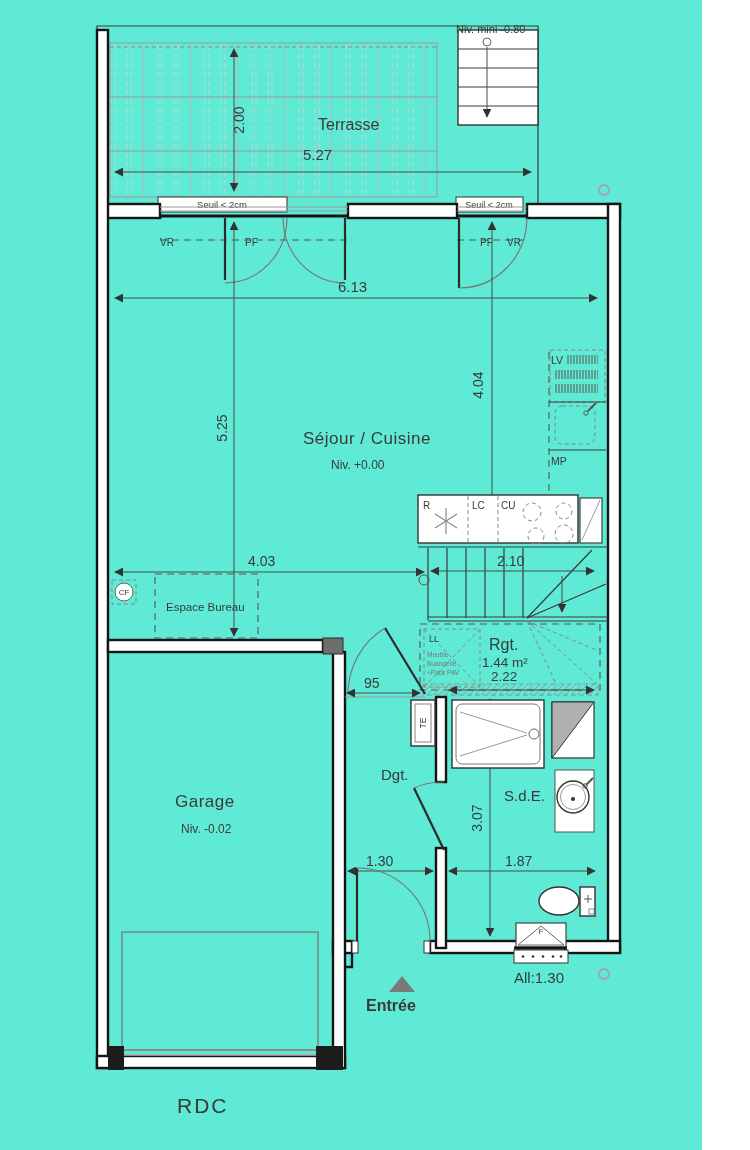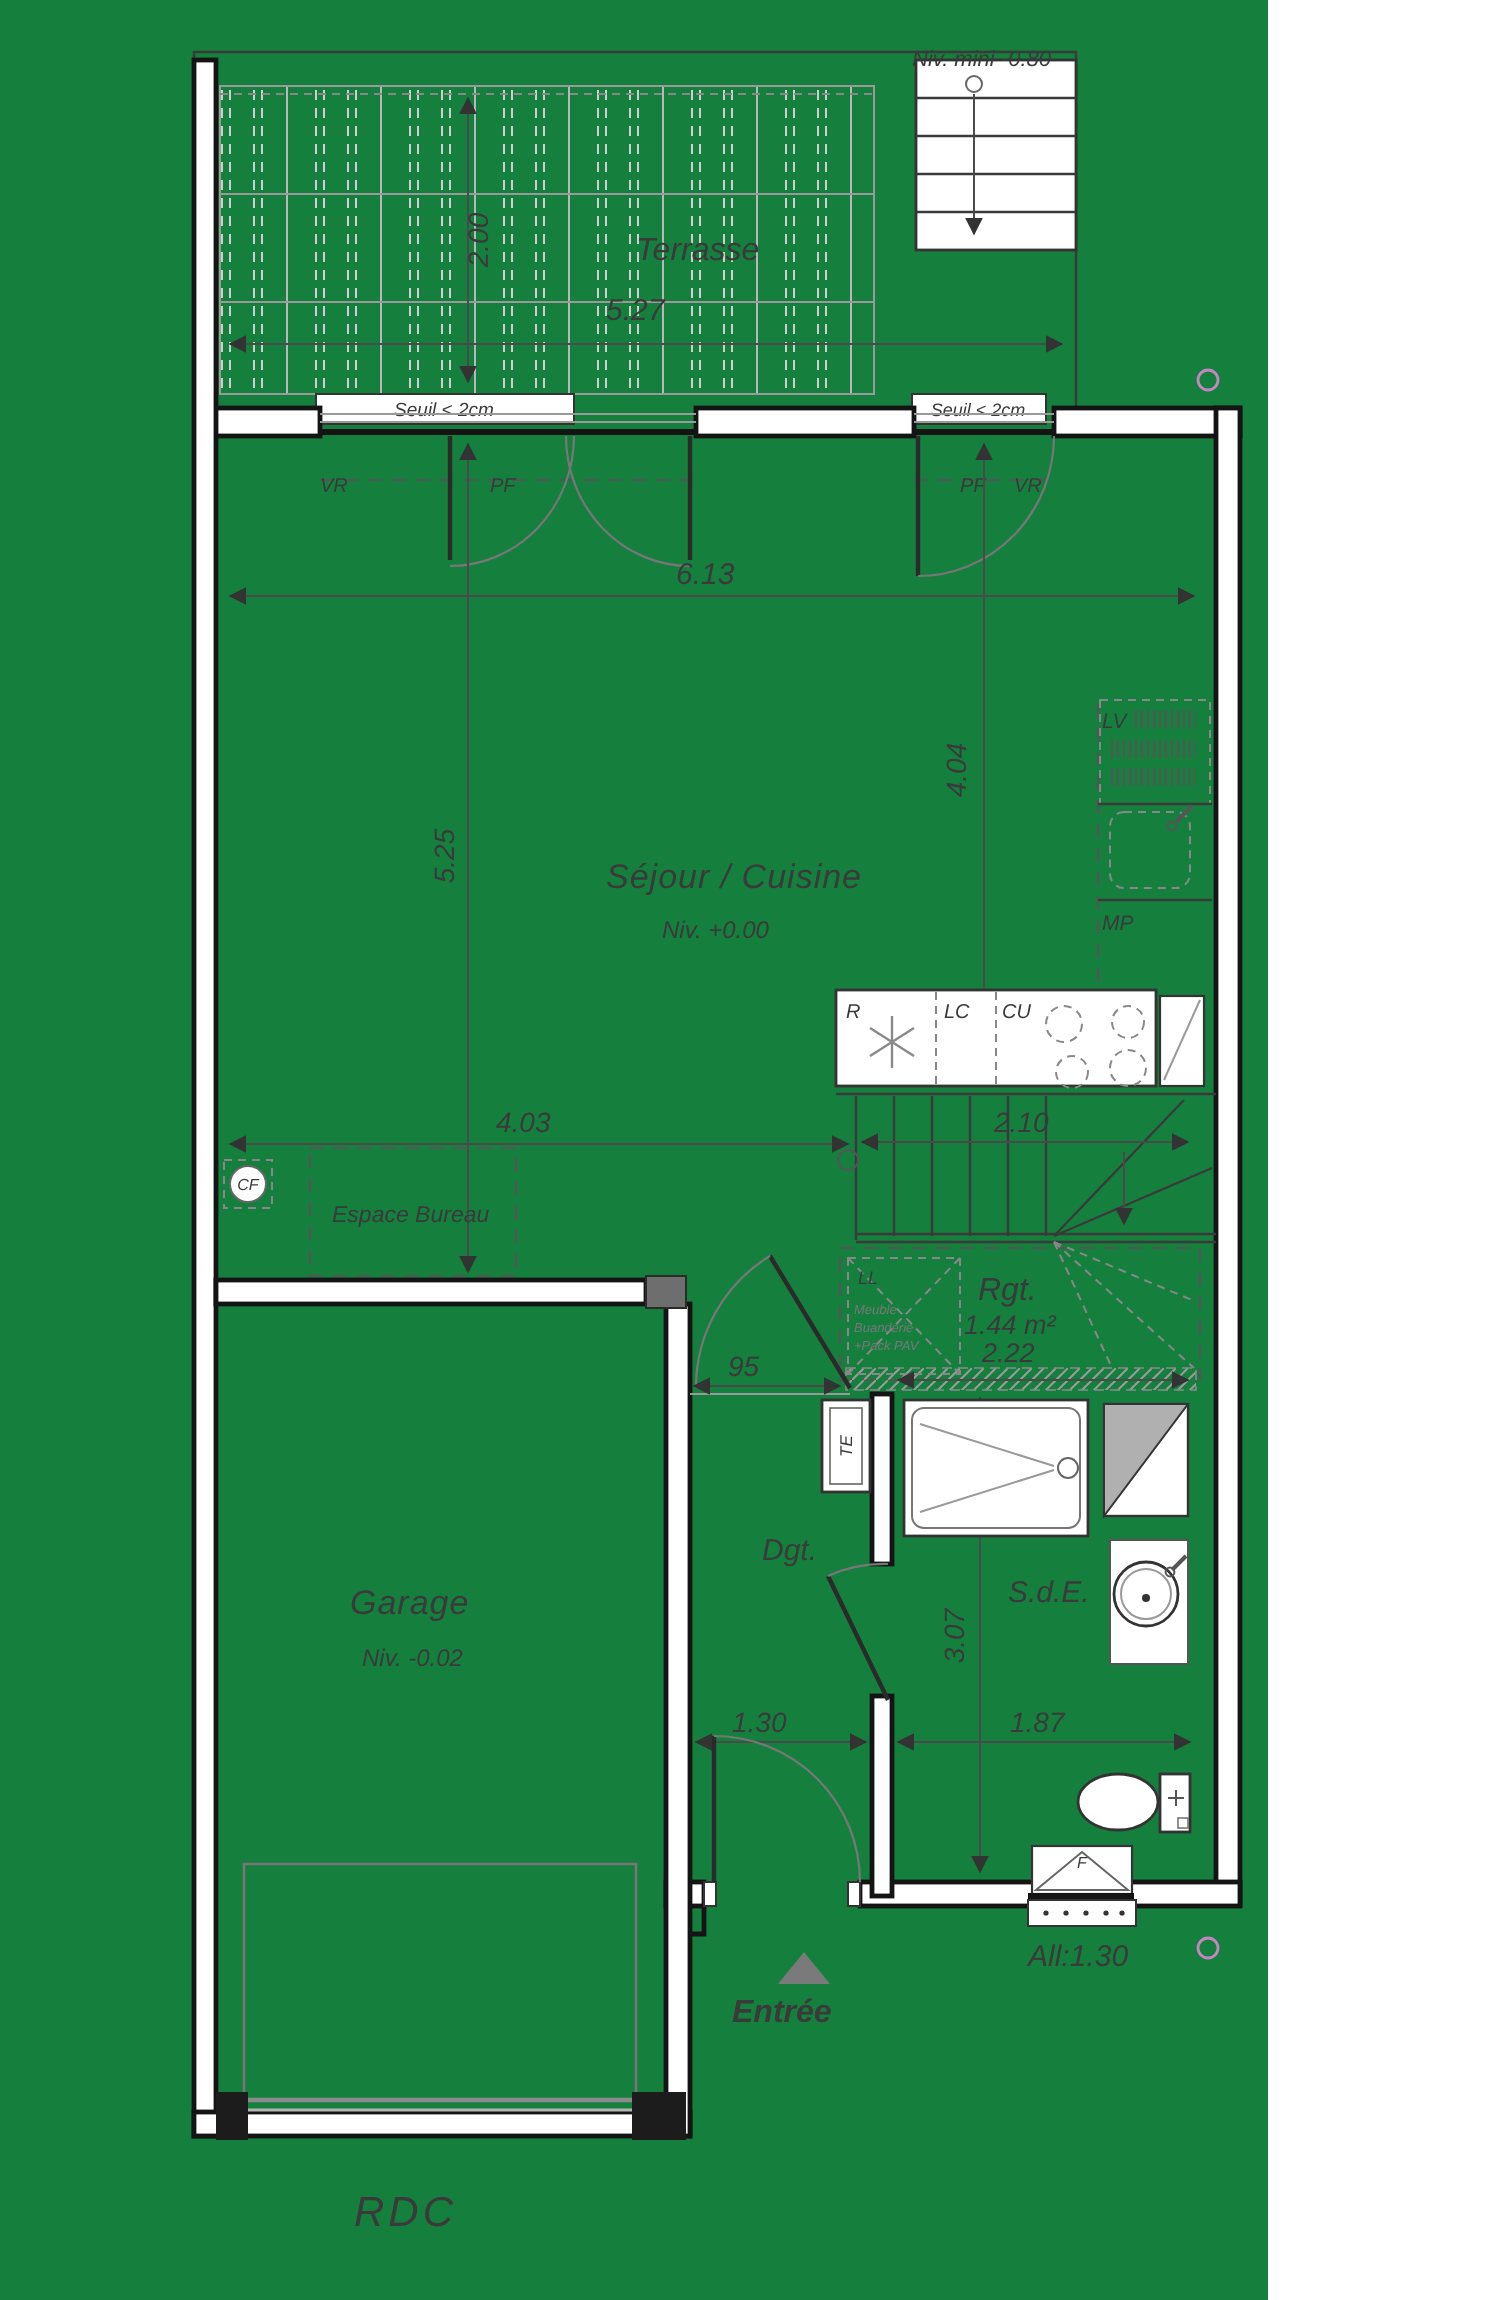--- a/index.html
+++ b/index.html
@@ -1,16 +1,16 @@
 <!DOCTYPE html>
 <html><head>
 <meta charset="utf-8">
 <style>
   html,body{margin:0;padding:0;background:#fff;}
-  #stage{position:relative;width:634px;height:1150px;background:#15803d;overflow:hidden;font-style:italic;}
+  #stage{position:relative;width:702px;height:1150px;background:#5eead4;overflow:hidden;}
   svg{display:block;}
   text{font-family:"Liberation Sans", sans-serif; fill:#3a3a3a;}
   .f6{font-size:6.5px;fill:#777;}
   .f8{font-size:8px;}
   .f85{font-size:8.5px;}
   .f9{font-size:9px;}
   .f95{font-size:9.5px;}
   .f10{font-size:10px;}
   .f105{font-size:10.5px;}
   .f11{font-size:11px;}

